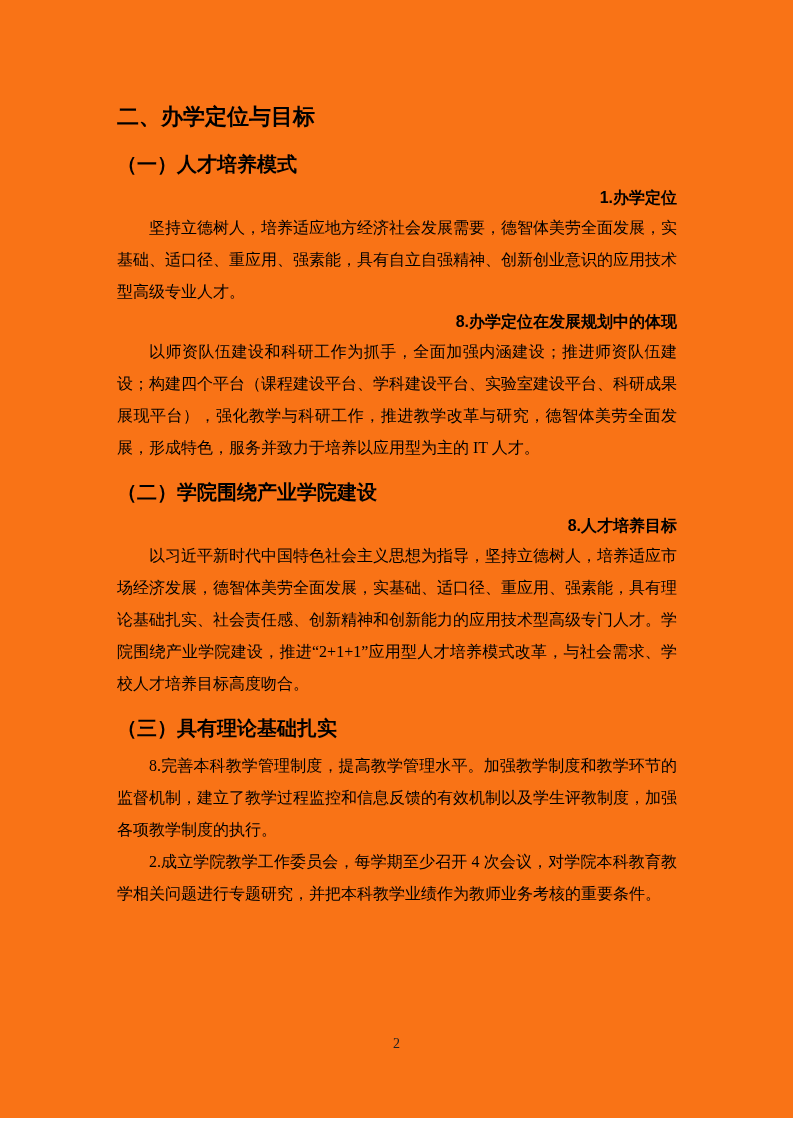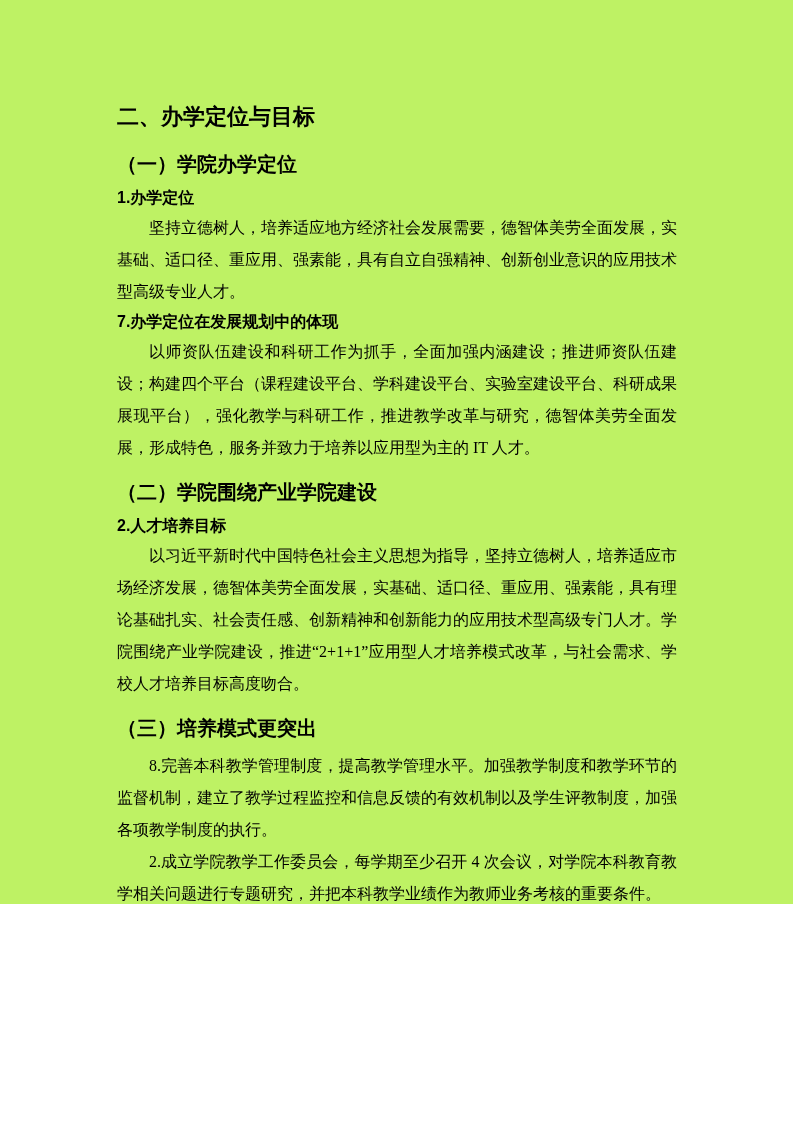--- a/index.html
+++ b/index.html
@@ -3,22 +3,22 @@
 <meta charset="utf-8">
 <style>
   html, body {
     margin: 0;
     padding: 0;
     background: #ffffff;
   }
   .page {
     position: relative;
     width: 793px;
-    height: 904px;
-    background: #bef264;
+    height: 1118px;
+    background: #f97316;
     font-family: "Liberation Serif", "DejaVu Serif", serif;
     color: #000000;
     overflow: hidden;
   }
   .content {
     position: absolute;
     top: 0;
     left: 117px;
     width: 560px;
     padding-top: 102px;
@@ -39,20 +39,21 @@
     line-height: 28px;
     color: #000000;
   }
   h3.sub-heading {
     margin: 2px 0 2px 0;
     font-family: "Liberation Sans", "DejaVu Sans", sans-serif;
     font-weight: bold;
     font-size: 16px;
     line-height: 24px;
     color: #000000;
+    text-align: right;
   }
   p.body-paragraph {
     margin: 0;
     font-size: 16px;
     line-height: 32px;
     text-align: justify;
     text-indent: 2em;
     color: #000000;
     font-family: Liberation Serif, serif;
   }
@@ -71,38 +72,38 @@
   }
 </style>
 </head>
 <body>
 
 <div class="page">
   <div class="content">
 
     <h1 class="doc-title">二、办学定位与目标</h1>
 
-    <h2 class="section-heading">（一）学院办学定位</h2>
+    <h2 class="section-heading">（一）人才培养模式</h2>
 
     <h3 class="sub-heading">1.办学定位</h3>
 
     <p class="body-paragraph">坚持立德树人，培养适应地方经济社会发展需要，德智体美劳全面发展，实基础、适口径、重应用、强素能，具有自立自强精神、创新创业意识的应用技术型高级专业人才。</p>
 
-    <h3 class="sub-heading">7.办学定位在发展规划中的体现</h3>
+    <h3 class="sub-heading">8.办学定位在发展规划中的体现</h3>
 
 
     <p class="body-paragraph">以师资队伍建设和科研工作为抓手，全面加强内涵建设；推进师资队伍建设；构建四个平台（课程建设平台、学科建设平台、实验室建设平台、科研成果展现平台），强化教学与科研工作，推进教学改革与研究，德智体美劳全面发展，形成特色，服务并致力于培养以应用型为主的 IT 人才。</p>
 
     <h2 class="section-heading">（二）学院围绕产业学院建设</h2>
 
-    <h3 class="sub-heading">2.人才培养目标</h3>
+    <h3 class="sub-heading">8.人才培养目标</h3>
 
     <p class="body-paragraph">以习近平新时代中国特色社会主义思想为指导，坚持立德树人，培养适应市场经济发展，德智体美劳全面发展，实基础、适口径、重应用、强素能，具有理论基础扎实、社会责任感、创新精神和创新能力的应用技术型高级专门人才。学院围绕产业学院建设，推进“2+1+1”应用型人才培养模式改革，与社会需求、学校人才培养目标高度吻合。</p>
 
-    <h2 class="section-heading">（三）培养模式更突出</h2>
+    <h2 class="section-heading">（三）具有理论基础扎实</h2>
 
     <p class="body-paragraph">8.完善本科教学管理制度，提高教学管理水平。加强教学制度和教学环节的监督机制，建立了教学过程监控和信息反馈的有效机制以及学生评教制度，加强各项教学制度的执行。</p>
 
     <p class="body-paragraph">2.成立学院教学工作委员会，每学期至少召开 4 次会议，对学院本科教育教学相关问题进行专题研究，并把本科教学业绩作为教师业务考核的重要条件。</p>
 
   </div>
 
   <div class="page-footer">
     <span class="page-number">2</span>
   </div>

